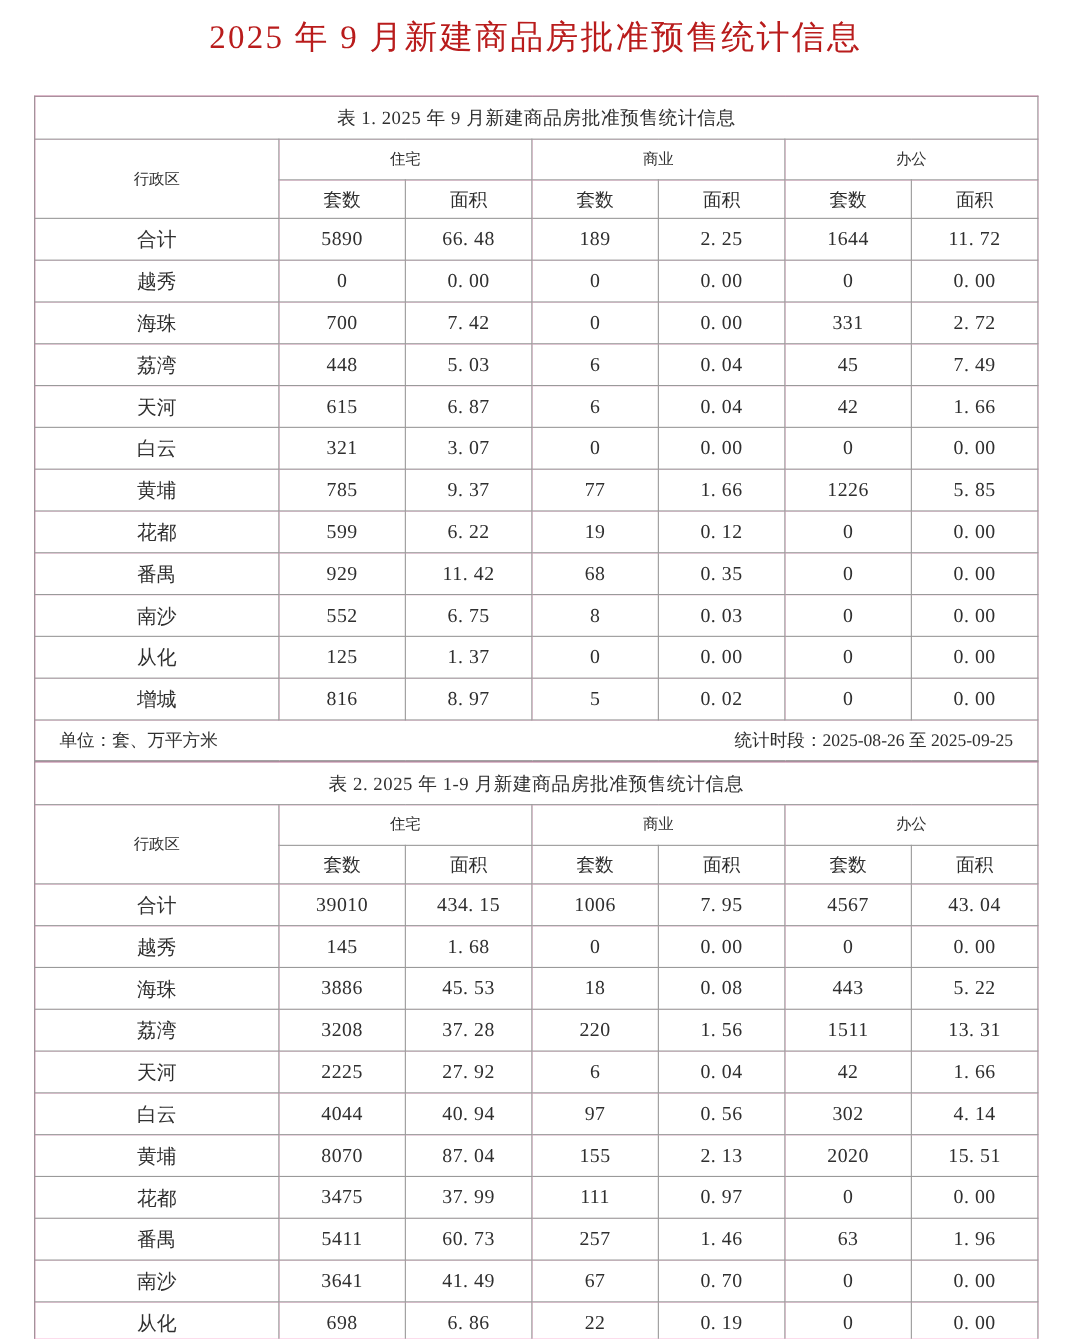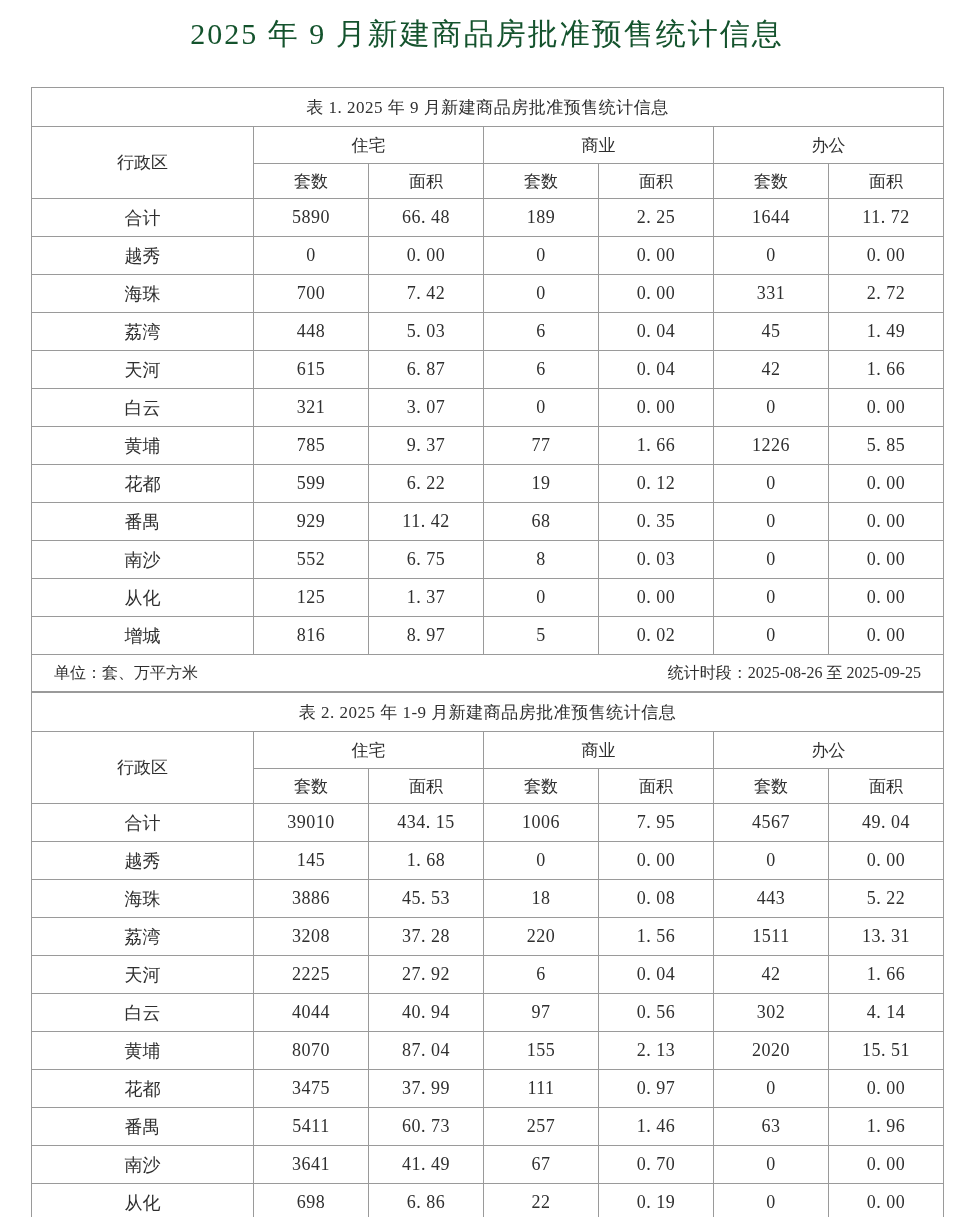--- a/index.html
+++ b/index.html
@@ -17,21 +17,21 @@
   .page {
     width: 974px;
     height: 1217px;
     position: relative;
     box-sizing: border-box;
   }
   .doc-title {
     text-align: center;
     font-size: 30px;
     letter-spacing: 2px;
-    color: #14532d;
+    color: #b91c1c;
     padding-top: 14px;
     padding-bottom: 10px;
     font-family: "Liberation Serif", "DejaVu Serif", serif;
     white-space: nowrap;
   }
   .tables-wrap {
     margin: 0 auto;
     width: 912px;
     padding-top: 22px;
   }
@@ -50,21 +50,21 @@
     color: #2f2f2f;
     background: #fff;
   }
   .tbl-caption td {
     height: 38px;
     font-size: 17px;
     letter-spacing: 0.5px;
   }
   .hdr-top td {
     height: 36px;
-    font-size: 17px;
+    font-size: 14px;
     margin-top: 34px;
   }
   .hdr-sub td {
     height: 34px;
     font-size: 17px;
   }
   .data-row td {
     height: 37px;
     font-size: 18px;
   }
@@ -159,21 +159,21 @@
             <td class="num">331</td>
             <td class="num">2. 72</td>
           </tr>
           <tr class="data-row">
             <td class="region">荔湾</td>
             <td class="num">448</td>
             <td class="num">5. 03</td>
             <td class="num">6</td>
             <td class="num">0. 04</td>
             <td class="num">45</td>
-            <td class="num">1. 49</td>
+            <td class="num">7. 49</td>
           </tr>
           <tr class="data-row">
             <td class="region">天河</td>
             <td class="num">615</td>
             <td class="num">6. 87</td>
             <td class="num">6</td>
             <td class="num">0. 04</td>
             <td class="num">42</td>
             <td class="num">1. 66</td>
           </tr>
@@ -283,21 +283,21 @@
         </tr>
       </tbody>
       <tbody id="t2-body">
           <tr class="data-row">
             <td class="region">合计</td>
             <td class="num">39010</td>
             <td class="num">434. 15</td>
             <td class="num">1006</td>
             <td class="num">7. 95</td>
             <td class="num">4567</td>
-            <td class="num">49. 04</td>
+            <td class="num">43. 04</td>
           </tr>
           <tr class="data-row">
             <td class="region">越秀</td>
             <td class="num">145</td>
             <td class="num">1. 68</td>
             <td class="num">0</td>
             <td class="num">0. 00</td>
             <td class="num">0</td>
             <td class="num">0. 00</td>
           </tr>

